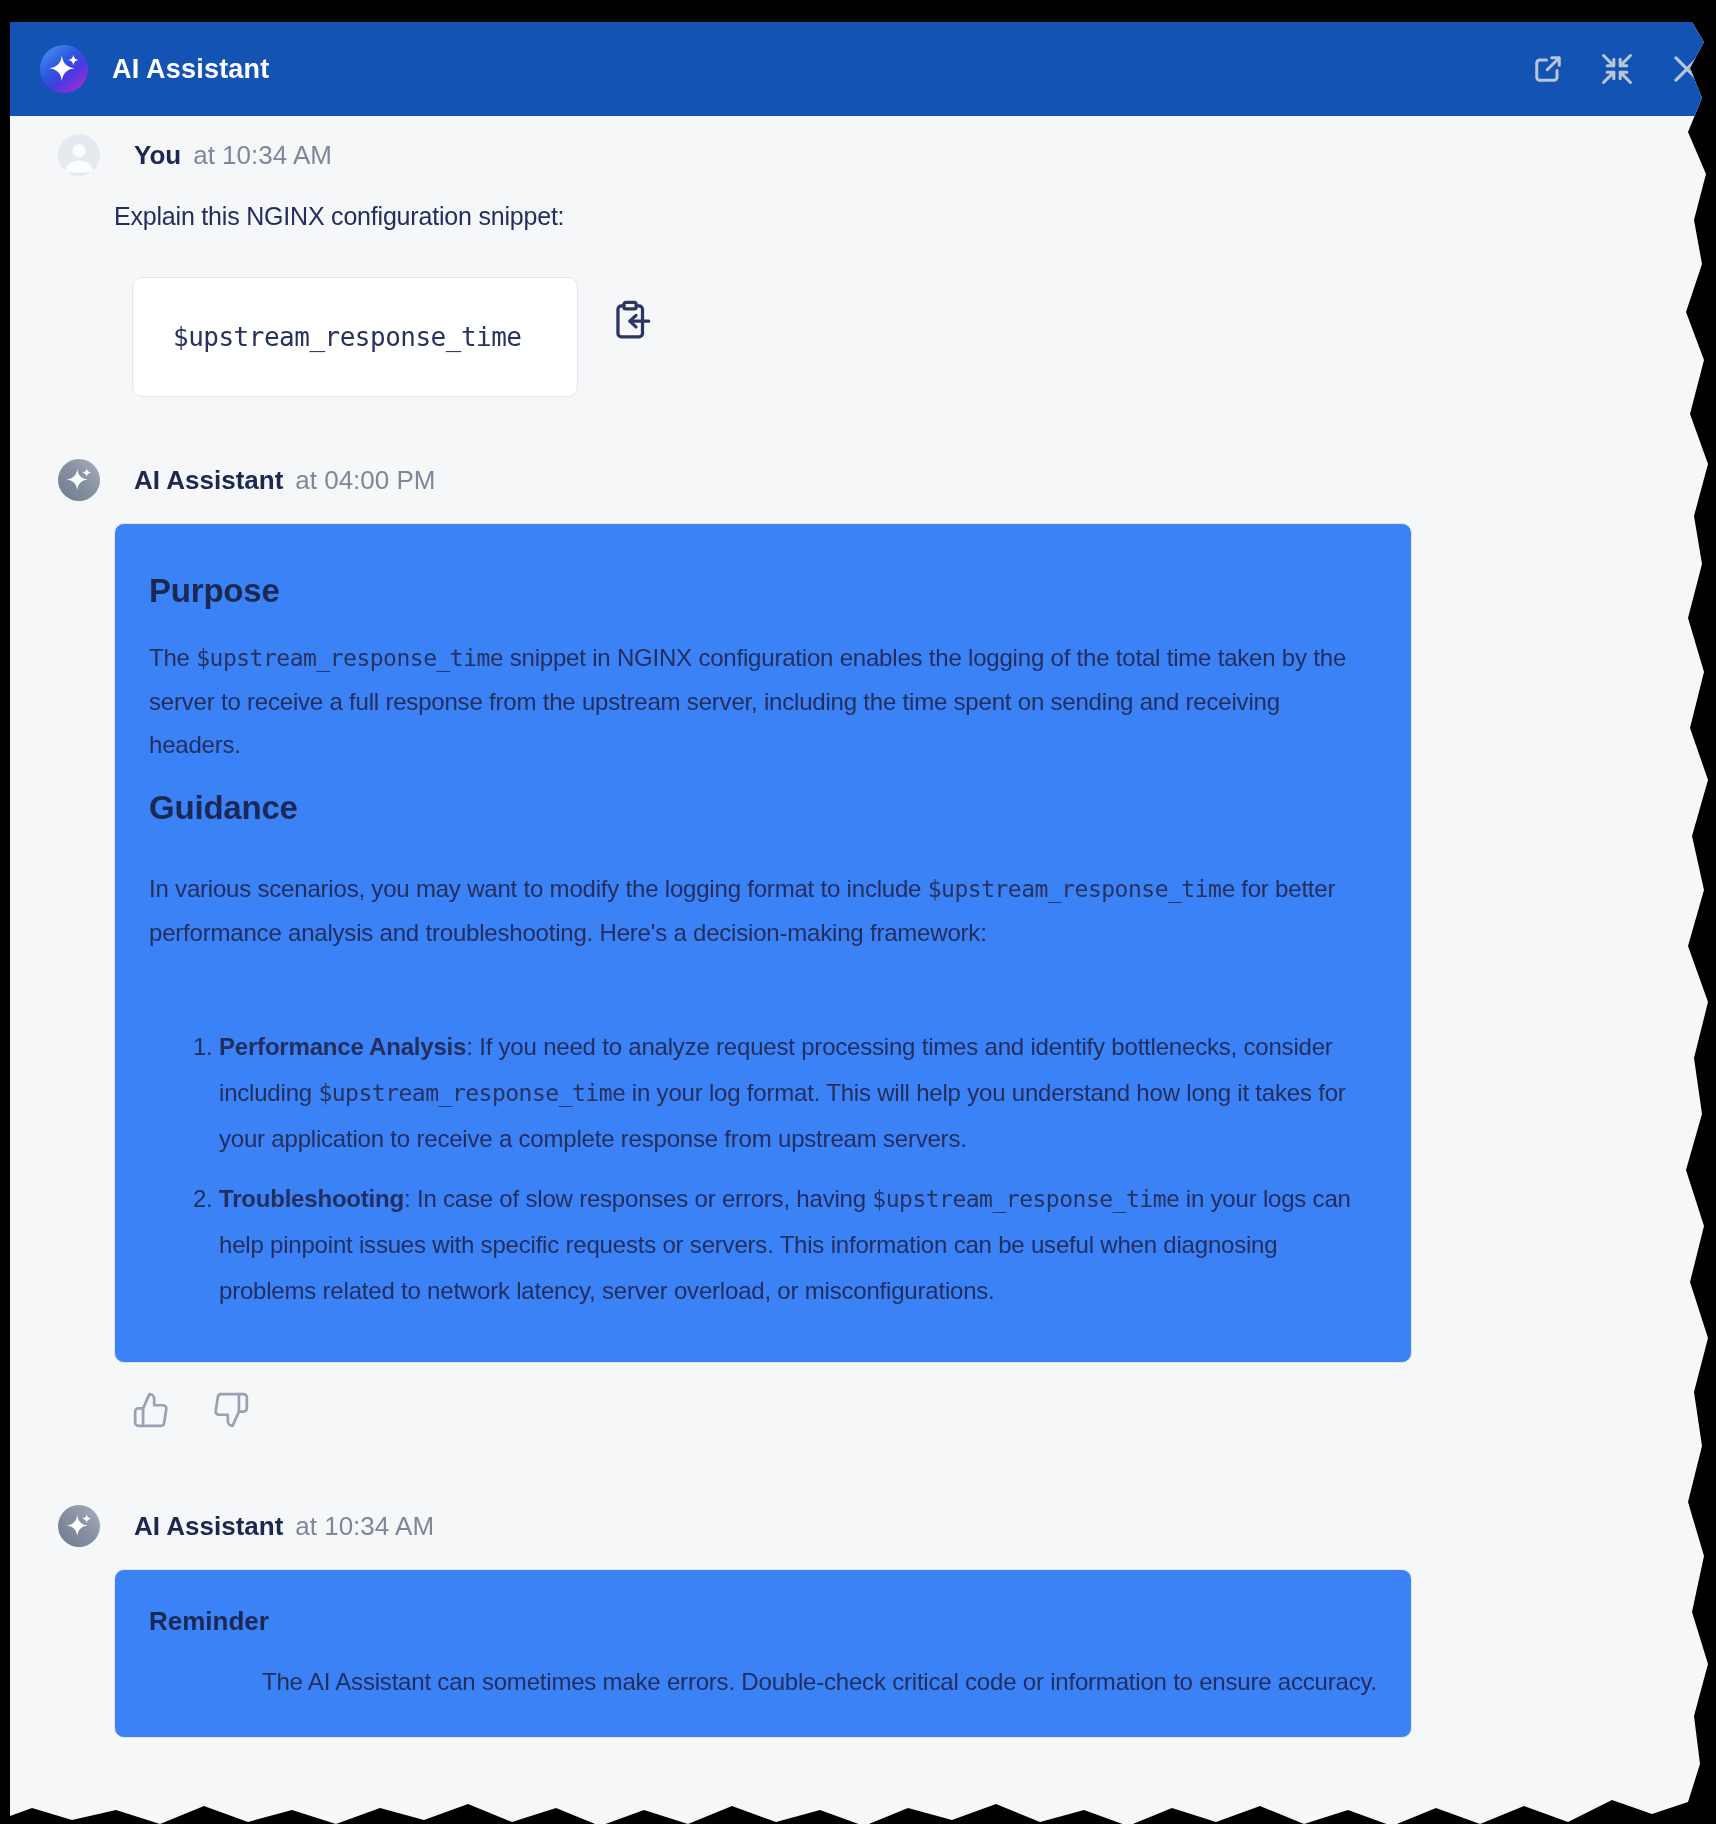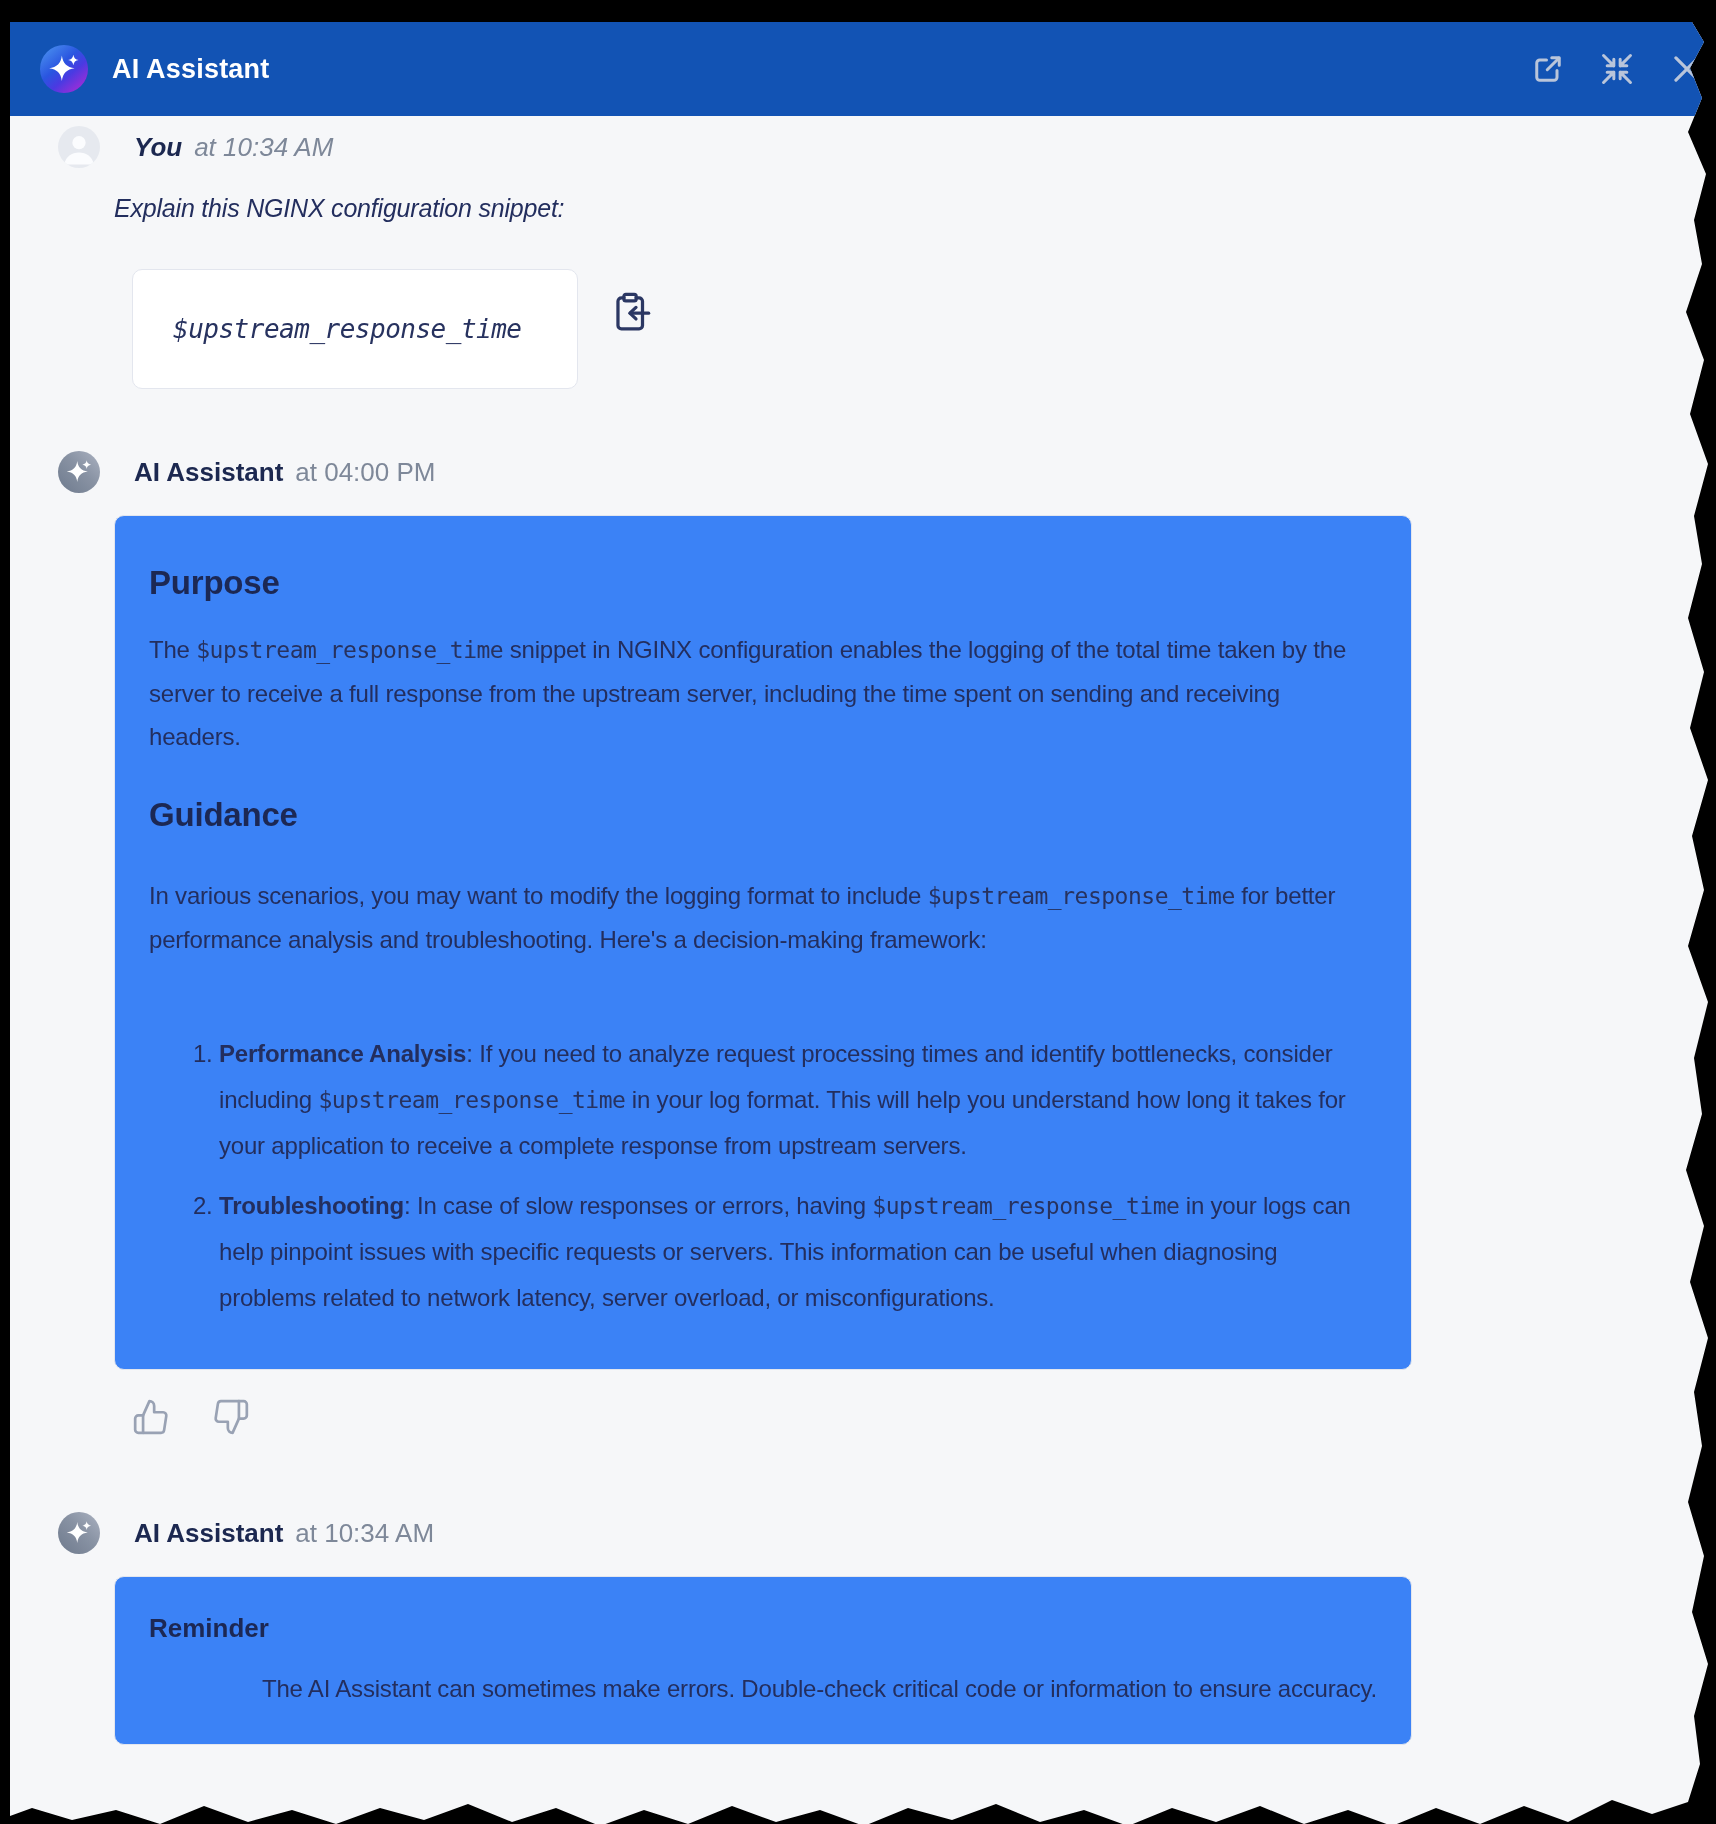--- a/index.html
+++ b/index.html
@@ -42,21 +42,21 @@
     background:linear-gradient(140deg,#4f9bf2 0%,#2a55e0 42%,#4a3ae2 62%,#a92bd6 92%,#c438c4 100%);
     display:flex;align-items:center;justify-content:center;
     flex:0 0 auto;
   }
   .hdr-title{color:#ffffff;font-size:27px;font-weight:600;margin-left:24px;letter-spacing:.2px;}
   .hdr-icons{margin-left:auto;display:flex;align-items:center;gap:32px;padding-right:4px;}
   .hdr-icons svg{display:block;cursor:pointer;}
   
   .chat{padding:0 0 0 48px;}
   .msg{display:flex;gap:14px;align-items:flex-start;}
-  .m1{margin-top:10px;font-style:italic;}
+  .m1{margin-top:18px;}
   .m2{margin-top:62px;}
   .m3{margin-top:76px;}
   .avatar{width:42px;height:42px;border-radius:50%;flex:0 0 auto;overflow:hidden;}
   .avatar.user{background:#e6e9ef;display:flex;align-items:center;justify-content:center;}
   .avatar.ai{
     background:linear-gradient(225deg,#abb2c1 0%,#8892a3 45%,#6e7a8d 100%);
     display:flex;align-items:center;justify-content:center;
   }
   .content{width:1298px;flex:0 0 auto;}
   .meta{height:42px;display:flex;align-items:center;gap:12px;padding-left:20px;}
@@ -76,21 +76,21 @@
   }
   .copy-btn{margin-left:30px;margin-top:20px;cursor:pointer;}
   
   .card{
     margin-top:22px;box-sizing:border-box;width:1298px;
     background:#3b82f6;border:1.5px solid #e3e6ee;border-radius:10px;
     padding:48px 34px 48px 34px;
     color:#232e5e;
   }
   .card h2{margin:0;font-size:33px;font-weight:700;color:#1c2854;letter-spacing:-.2px;}
-  .card h2.h-guidance{margin-top:38px;}
+  .card h2.h-guidance{margin-top:23px;}
   .card p{margin:26px 0 0 0;font-size:24px;line-height:43px;letter-spacing:-.2px;}
   .card p.p-guidance{margin-top:40px;}
   .inline-code{
     font-family:"DejaVu Sans Mono", monospace;
     font-size:23px;color:#27325f;letter-spacing:-.5px;
   }
   .card ol{margin:70px 0 0 0;padding-left:70px;}
   .card li{font-size:24px;line-height:46px;letter-spacing:-.2px;color:#232e5e;}
   .card li + li{margin-top:14px;}
   .card li strong{font-weight:700;}

